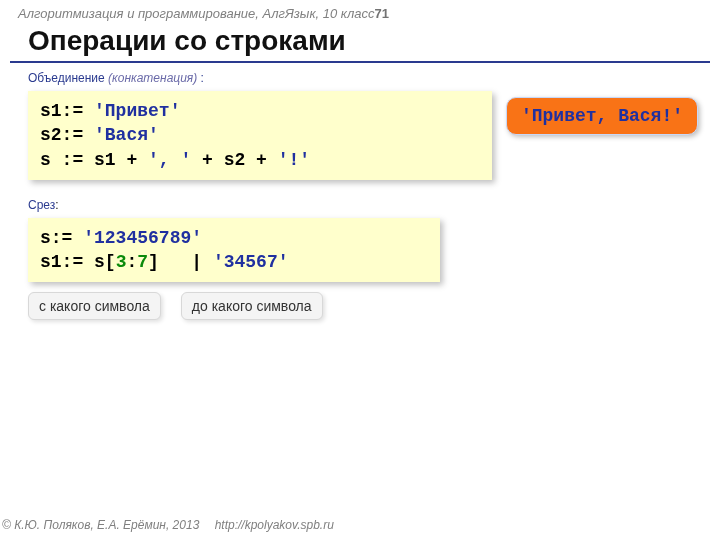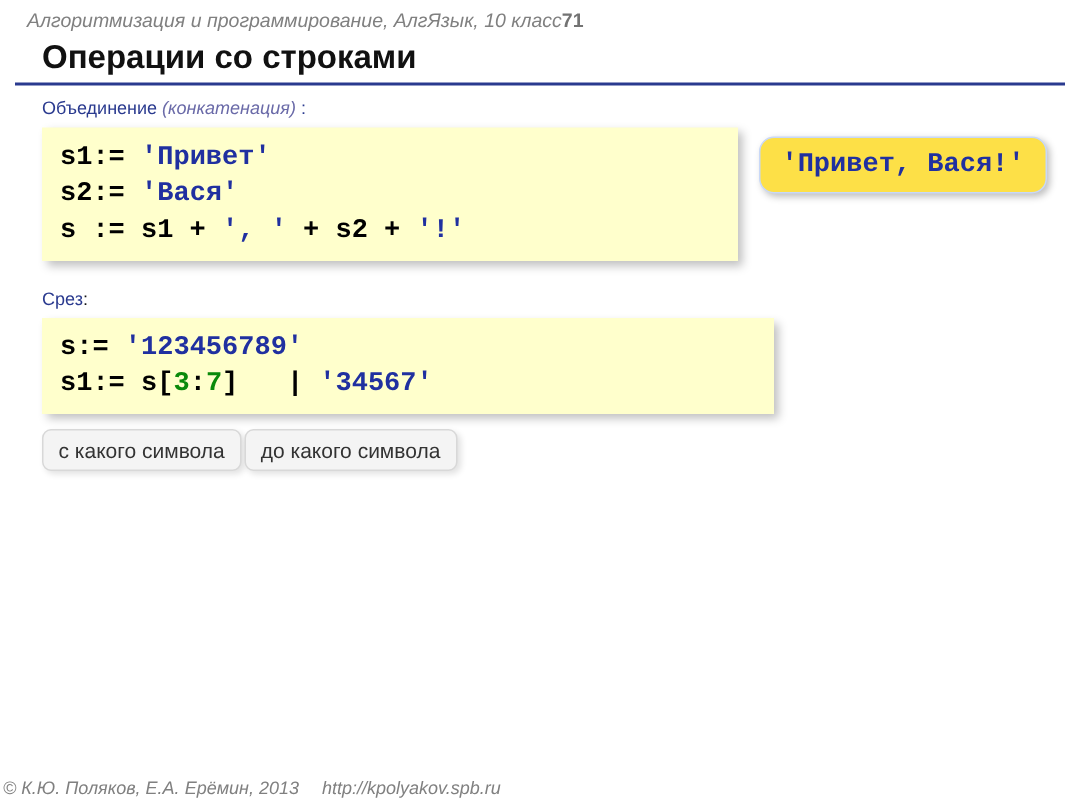--- a/index.html
+++ b/index.html
@@ -15,21 +15,21 @@
   .header-line {
     color: #808080;
     font-style: italic;
     font-size: 13px;
     padding: 6px 18px 2px 18px;
     display: flex;
     justify-content: flex-start;
   }
   .page-num { font-style: normal; font-weight: bold; color: #737373; }
   .title {
-    font-size: 22px;
+    font-size: 28px;
     font-weight: bold;
     color: #111;
     padding: 2px 18px 4px 18px;
     border-bottom: 2px solid #2a3a8f;
     margin: 0 10px 8px 10px;
   }
   .content { padding: 0 28px; }
   .subhead {
     color: #2a3a8f;
     font-size: 12px;
@@ -41,40 +41,40 @@
     background: #ffffcc;
     box-shadow: 3px 3px 6px rgba(0,0,0,.25);
     padding: 8px 12px;
     font-family: "Courier New", monospace;
     font-size: 18px;
     font-weight: bold;
     line-height: 1.35;
     white-space: pre;
   }
   .codebox1 { width: 464px; }
-  .codebox2 { width: 488px; margin-bottom: 10px; }
+  .codebox2 { width: 412px; margin-bottom: 10px; }
   .bubble {
     position: absolute;
     right: -6px;
     top: 6px;
-    background: #fde047;
+    background: #f97316;
     border: 1px solid #c8d8f8;
     border-radius: 10px;
     box-shadow: 2px 2px 5px rgba(0,0,0,.25);
     padding: 8px 14px;
     font-family: "Courier New", monospace;
     font-size: 18px;
     font-weight: bold;
     color: #2030a0;
     text-align: center;
   }
   .kw { color: #000; }
   .str { color: #2030a0; }
   .idx { color: #0a8a0a; }
-  .labels { display: flex; gap: 2px; margin-top: 4px; }
+  .labels { display: flex; gap: 20px; margin-top: 4px; }
   .label-pill {
     background: #f4f4f4;
     border: 1px solid #d8d8d8;
     border-radius: 6px;
     box-shadow: 2px 2px 4px rgba(0,0,0,.12);
     padding: 5px 10px;
     font-size: 14px;
     color: #333;
   }
   .footer {

